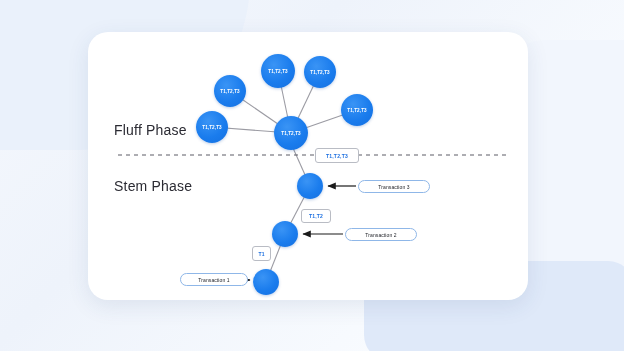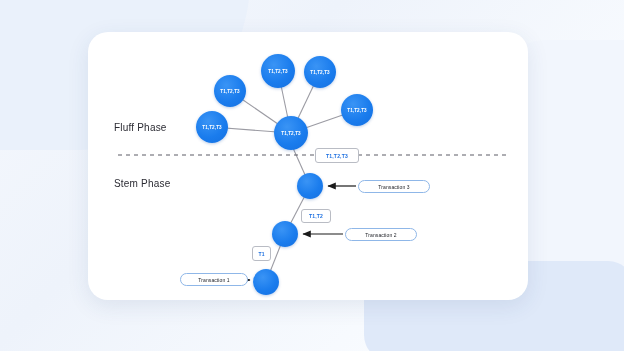--- a/index.html
+++ b/index.html
@@ -45,21 +45,21 @@
     box-shadow:0 6px 22px rgba(40,70,120,0.10);
   }
   .svg-layer{
     position:absolute; left:0; top:0;
     width:624px; height:351px;
     pointer-events:none;
   }
   
   .phase-label{
     position:absolute;
-    font-size:10px;
+    font-size:14px;
     color:#2b2b33;
     letter-spacing:0.2px;
     white-space:nowrap;
   }
   #fluff-label{ left:114px; top:122px; }
   #stem-label{ left:114px; top:178px;text-align:right; }
 
   
   .node{
     position:absolute;

